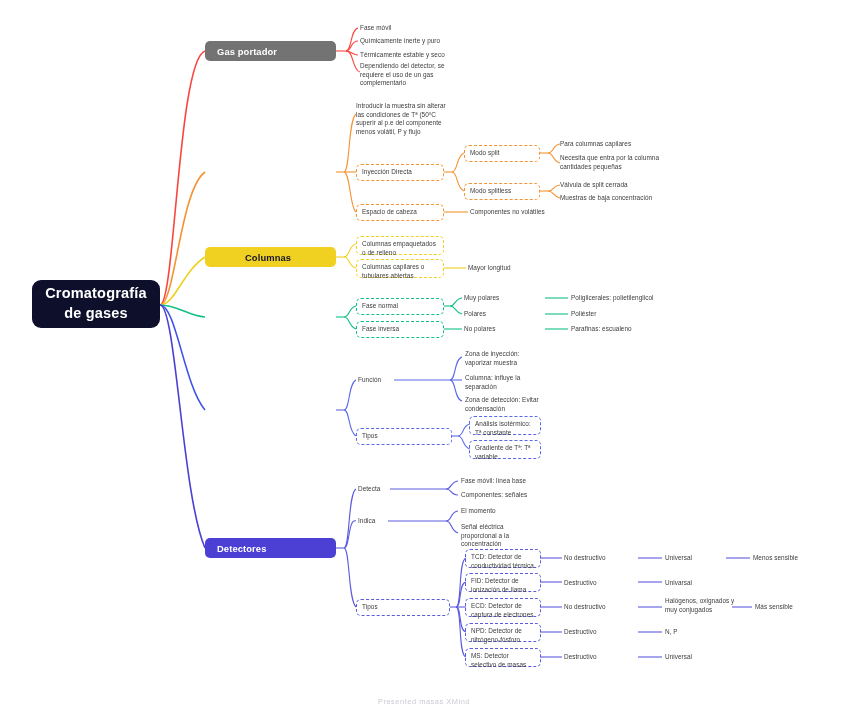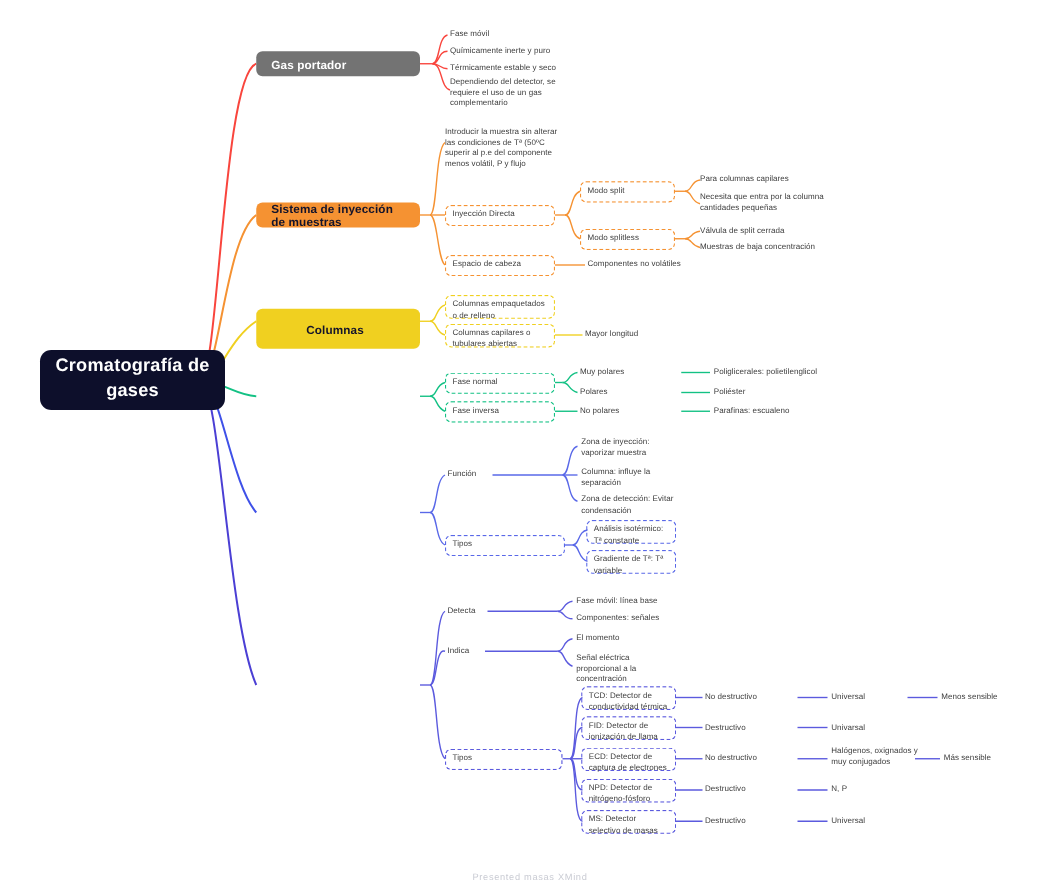--- a/index.html
+++ b/index.html
@@ -166,38 +166,38 @@
       <path d="M638 582 L 662 582"></path>
       <path d="M638 607 L 662 607"></path>
       <path d="M638 632 L 662 632"></path>
       <path d="M638 657 L 662 657"></path>
 
       <path d="M726 558 L 750 558"></path>
       <path d="M732 607 L 752 607"></path>
     </g>
   </svg>
 
-  <div class="root" style="left:32px;top:280px;width:148px;height:48px;">
+  <div class="root" style="left:32px;top:280px;width:128px;height:48px;">
     <span>Cromatografía de gases</span>
   </div>
 
   <div class="branch light-text" style="left:205px;top:41px;width:131px;height:20px;background:#737373;">
     <span>Gas portador</span>
   </div>
 
-  <div class="branch dark-text" style="left:205px;top:162px;width:131px;height:20px;background:#f59232;">
-    <span>Sistema de inyección de muestras</span>
-  </div>
-
-  <div class="branch dark-text" style="left:205px;top:247px;width:131px;height:32px;background:#f0d020;padding-left:40px;">
+
+  <div class="branch dark-text" style="left:205px;top:247px;width:131px;height:20px;background:#f0d020;padding-left:40px;">
     <span>Columnas</span>
   </div>
 
 
 
+  <div class="branch light-text" style="left:205px;top:538px;width:131px;height:20px;background:#4b3fd4;">
+    <span>Detectores</span>
+  </div>
 
   <div class="leaf" style="left:360px;top:23px;width:150px;height:10px;">
     <span>Fase móvil</span>
   </div>
   <div class="leaf" style="left:360px;top:36px;width:150px;height:10px;">
     <span>Químicamente inerte y puro</span>
   </div>
   <div class="leaf" style="left:360px;top:50px;width:150px;height:10px;">
     <span>Térmicamente estable y seco</span>
   </div>

